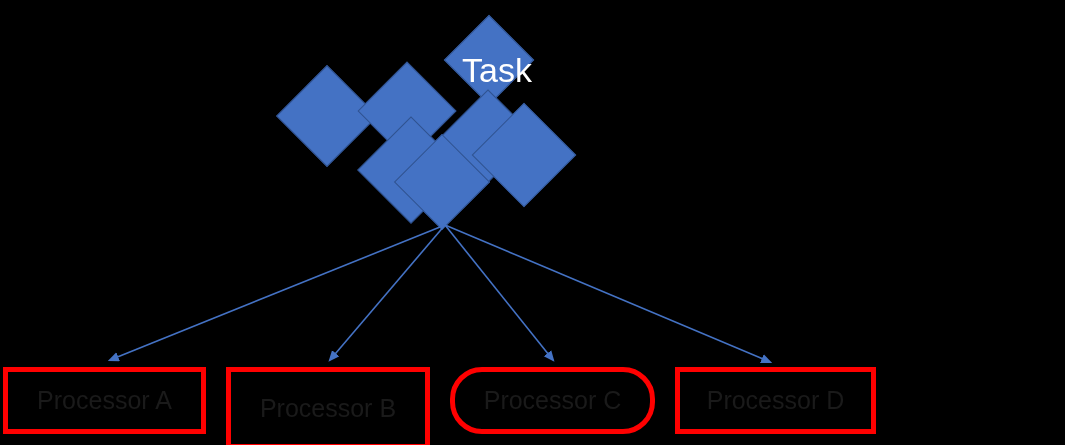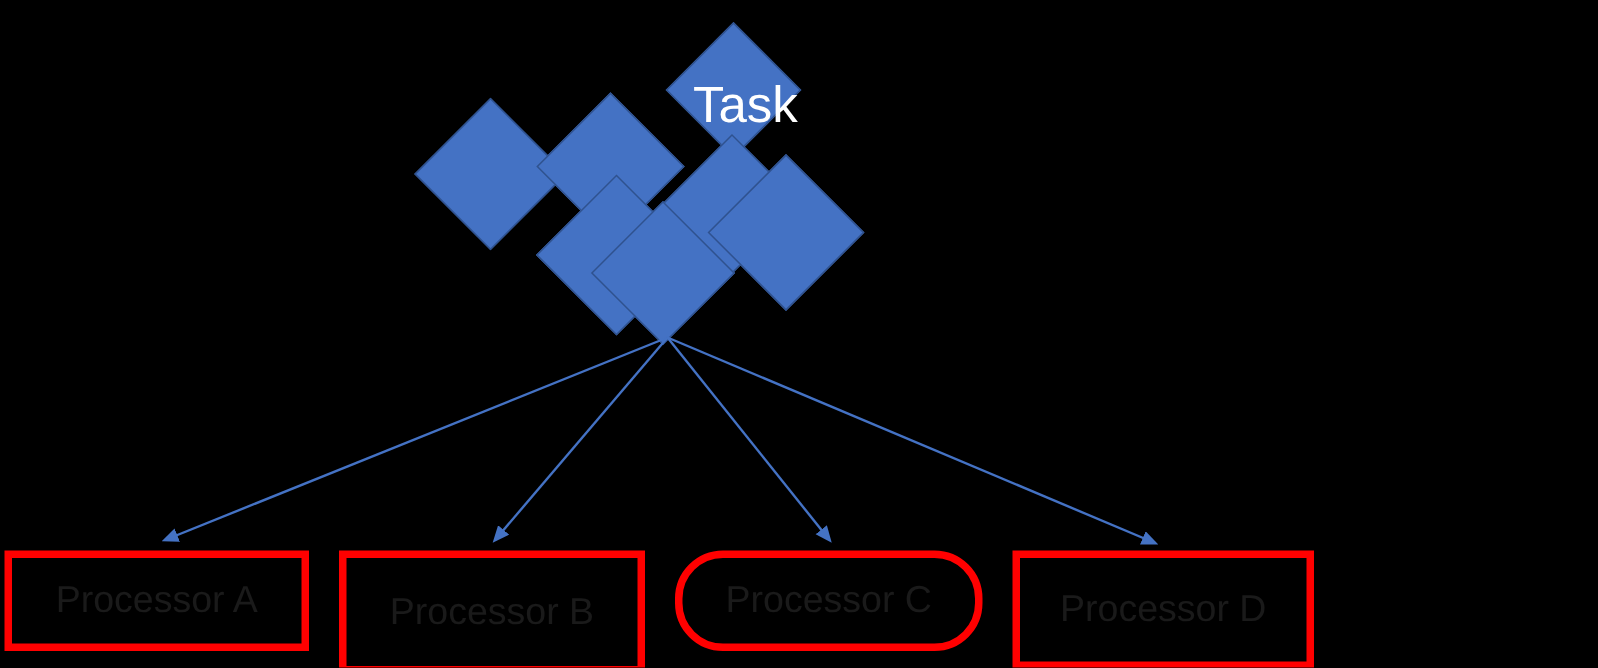--- a/index.html
+++ b/index.html
@@ -105,18 +105,18 @@
   <div id="processor-row">
       <div class="processor-box" style="left: 3px; top: 367px; width: 203px; height: 67px; border-color: rgb(255, 0, 0); background: rgb(0, 0, 0);">
         <span class="processor-label" style="color: rgb(26, 26, 26);">Processor A</span>
       </div>
       <div class="processor-box" style="left: 226px; top: 367px; width: 204px; height: 82px; border-color: rgb(255, 0, 0); background: rgb(0, 0, 0);">
         <span class="processor-label" style="color: rgb(26, 26, 26);">Processor B</span>
       </div>
       <div class="processor-box" style="left: 450px; top: 367px; width: 205px; height: 67px; border-color: rgb(255, 0, 0); background: rgb(0, 0, 0); border-radius: 32px;">
         <span class="processor-label" style="color: rgb(26, 26, 26);">Processor C</span>
       </div>
-      <div class="processor-box" style="left: 675px; top: 367px; width: 201px; height: 79px; border-color: rgb(255, 0, 0); background: rgb(0, 0, 0);">
+      <div class="processor-box" style="left: 675px; top: 367px; width: 201px; height: 67px; border-color: rgb(255, 0, 0); background: rgb(0, 0, 0);">
         <span class="processor-label" style="color: rgb(26, 26, 26);">Processor D</span>
       </div>
     </div>
 
 </div>
 
 </body></html>

